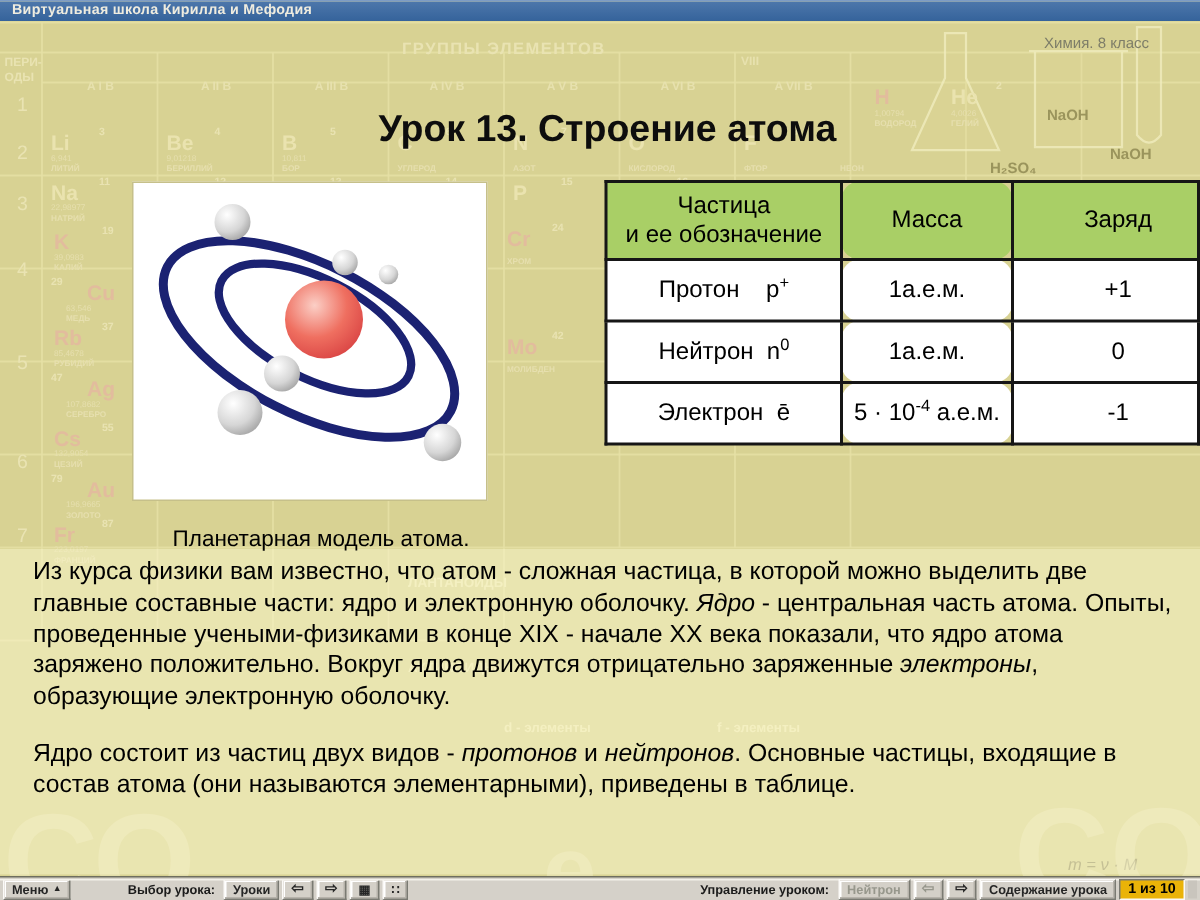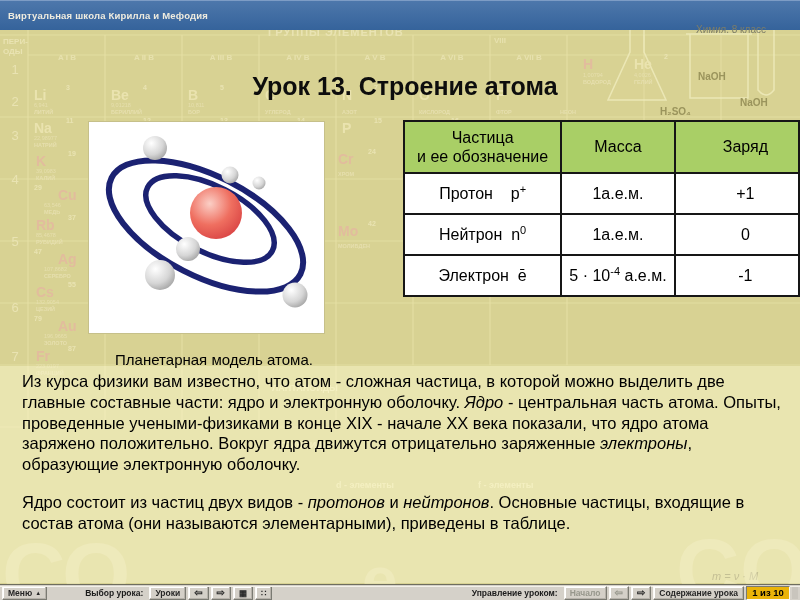--- a/index.html
+++ b/index.html
@@ -1,22 +1,22 @@
 <!DOCTYPE html>
 <html><head>
 <meta charset="utf-8">
 <style>
   html,body{margin:0;padding:0;}
   #stage{position:relative;width:800px;height:600px;overflow:hidden;
          background:#d8d293;font-family:"Liberation Sans",sans-serif;}
 
   
-  .titlebar{position:absolute;left:0;top:0;width:800px;height:30px;
+  .titlebar{position:absolute;left:0;top:0;width:800px;height:14px;
     background:linear-gradient(#4d77ab,#35639b);border-top:1px solid #7d9cc5;
-    box-sizing:border-box;display:flex;align-items:center;}
+    box-sizing:border-box;display:flex;align-items:flex-start;}
   .titlebar span{font-size:9.5px;font-weight:bold;color:#efecdf;padding-left:8px;letter-spacing:.2px;}
 
   
   .bgdecor{position:absolute;left:0;top:14px;}
   .bgdecor line{stroke:rgba(233,227,168,0.85);stroke-width:1.2;}
   .bgdecor text{font-family:"Liberation Sans",sans-serif;}
   .bghdr{font-weight:bold;font-size:11px;fill:#e9e3b2;letter-spacing:1px;}
   .bghdr2{font-weight:bold;font-size:8px;fill:#e9e3b2;}
   .bggrp{font-weight:bold;font-size:8px;fill:#e7e1ae;text-anchor:middle;}
   .bgper{font-size:13px;fill:#e9e3b2;text-anchor:middle;}
@@ -43,21 +43,21 @@
   .figure-caption{position:absolute;left:88px;top:339px;width:252px;text-align:center;
     font-size:15px;color:#000;margin-top:12px;}
 
   
   .ptable{position:absolute;left:403px;top:120px;border-collapse:collapse;}
   .ptable td{border:2px solid #161616;background:#fff;text-align:center;
     font-size:16px;color:#000;padding:0 4px;}
   .ptable .hdr td{background:#a9cf66;height:50px;line-height:1.2;}
   .ptable .row td{height:39px;}
   .ptable td.c1{width:155px;}
-  .ptable td.c2{width:108px;}
+  .ptable td.c2{width:108px;border-radius:12px;}
   .ptable td.c3{width:105px;padding-left:21px;}
   .ptable sup{font-size:11px;}
   .table-caption{position:absolute;left:395px;top:339px;width:400px;text-align:center;
     font-size:15px;color:#000;}
 
   
   .band{position:absolute;left:0;top:366px;width:800px;height:217px;
     background:rgba(248,244,200,0.55);}
   .para{position:absolute;left:22px;width:760px;font-size:16.5px;line-height:20.8px;color:#000;}
   .p1{top:371px;} .p2{top:492px;}
@@ -318,21 +318,21 @@
       </div>
       <div class="btn">
         <span>▦</span>
       </div>
       <div class="btn">
         <span>∷</span>
       </div>
     </div>
     <div class="tg-right">
       <span class="tlabel">Управление уроком:</span>
-      <div class="btn disabled">Начало</div>
+      <div class="btn disabled">Нейтрон</div>
       <div class="btn disabled">
         <span class="arr">⇦</span>
       </div>
       <div class="btn">
         <span class="arr">⇨</span>
       </div>
       <div class="btn">Содержание урока</div>
       <div class="pagebox">1 из 10</div>
       <div class="stub"></div>
     </div>

